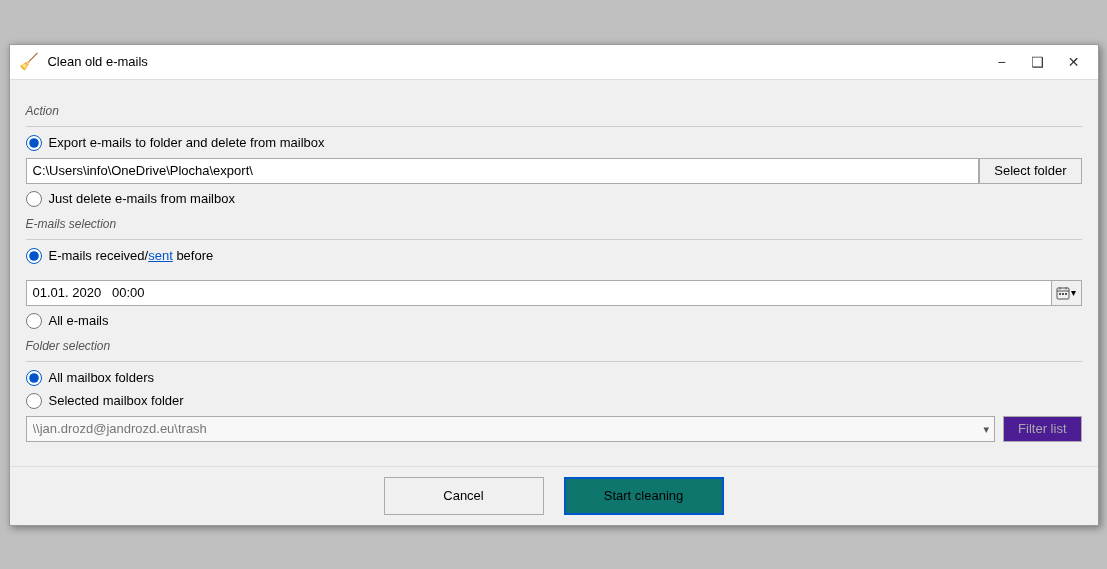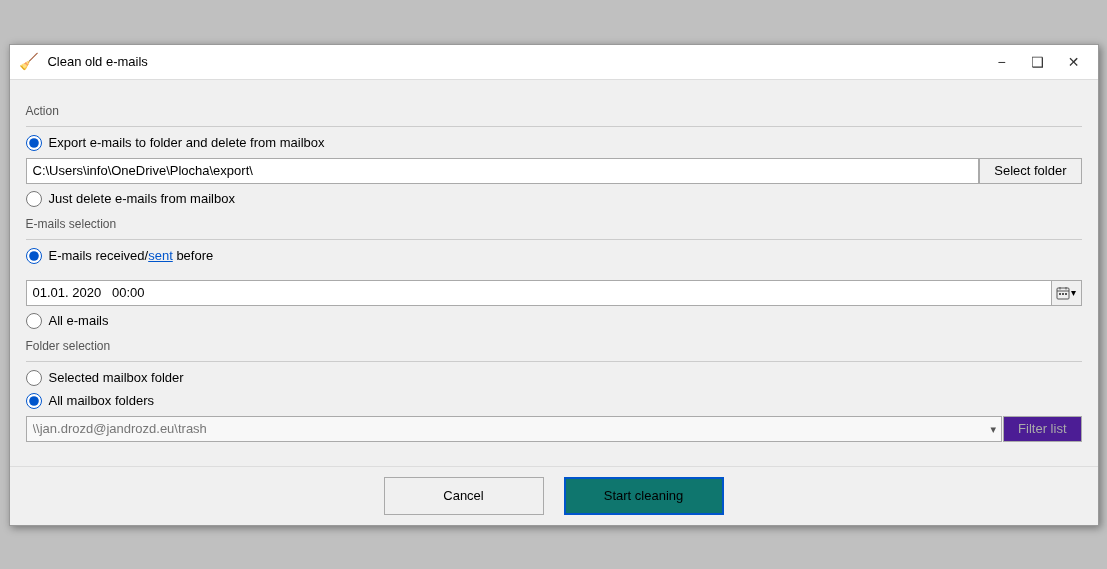--- a/index.html
+++ b/index.html
@@ -57,20 +57,21 @@
     }
 
     .section {
       margin-bottom: 0;
     }
     .section-label {
       font-size: 12px;
       color: #555;
       margin-bottom: 8px;
       margin-top: 10px;
+      font-style: italic;
     }
     .divider {
       border: none;
       border-top: 1px solid #ccc;
       margin: 8px 0;
     }
 
     .radio-row {
       display: flex;
       align-items: center;
@@ -141,21 +142,21 @@
       cursor: pointer;
       display: flex;
       align-items: center;
       justify-content: center;
       font-size: 14px;
     }
 
     .mailbox-row {
       display: flex;
       align-items: center;
-      gap: 1px;
+      gap: 8px;
       margin-top: 4px;
     }
     .mailbox-select-wrapper {
       flex: 1;
       position: relative;
     }
     .mailbox-select-wrapper select {
       width: 100%;
       height: 26px;
       border: 1px solid #aaa;
@@ -271,26 +272,26 @@
       <div class="radio-row">
         <input type="radio" name="email-sel" id="radio-all-emails" style="">
         <label class="radio-label" for="radio-all-emails">All e-mails</label>
       </div>
     </div>
 
     <div class="section">
       <div class="section-label">Folder selection</div>
       <hr class="divider">
       <div class="radio-row">
+        <input type="radio" name="folder-sel" checked="" id="radio-all-folders" style="">
+        <label class="radio-label" for="radio-all-folders">All mailbox folders</label>
+      </div>
+      <div class="radio-row">
         <input type="radio" name="folder-sel" id="radio-selected-folder" style="">
         <label class="radio-label" for="radio-selected-folder">Selected mailbox folder</label>
-      </div>
-      <div class="radio-row">
-        <input type="radio" name="folder-sel" checked="" id="radio-all-folders" style="">
-        <label class="radio-label" for="radio-all-folders">All mailbox folders</label>
       </div>
       <div class="mailbox-row">
         <div class="mailbox-select-wrapper">
           <select>
             <option>\\jan.drozd@jandrozd.eu\trash</option>
           </select>
           <span class="mailbox-chevron">▾</span>
         </div>
         <button class="filter-btn">Filter list</button>
       </div>

